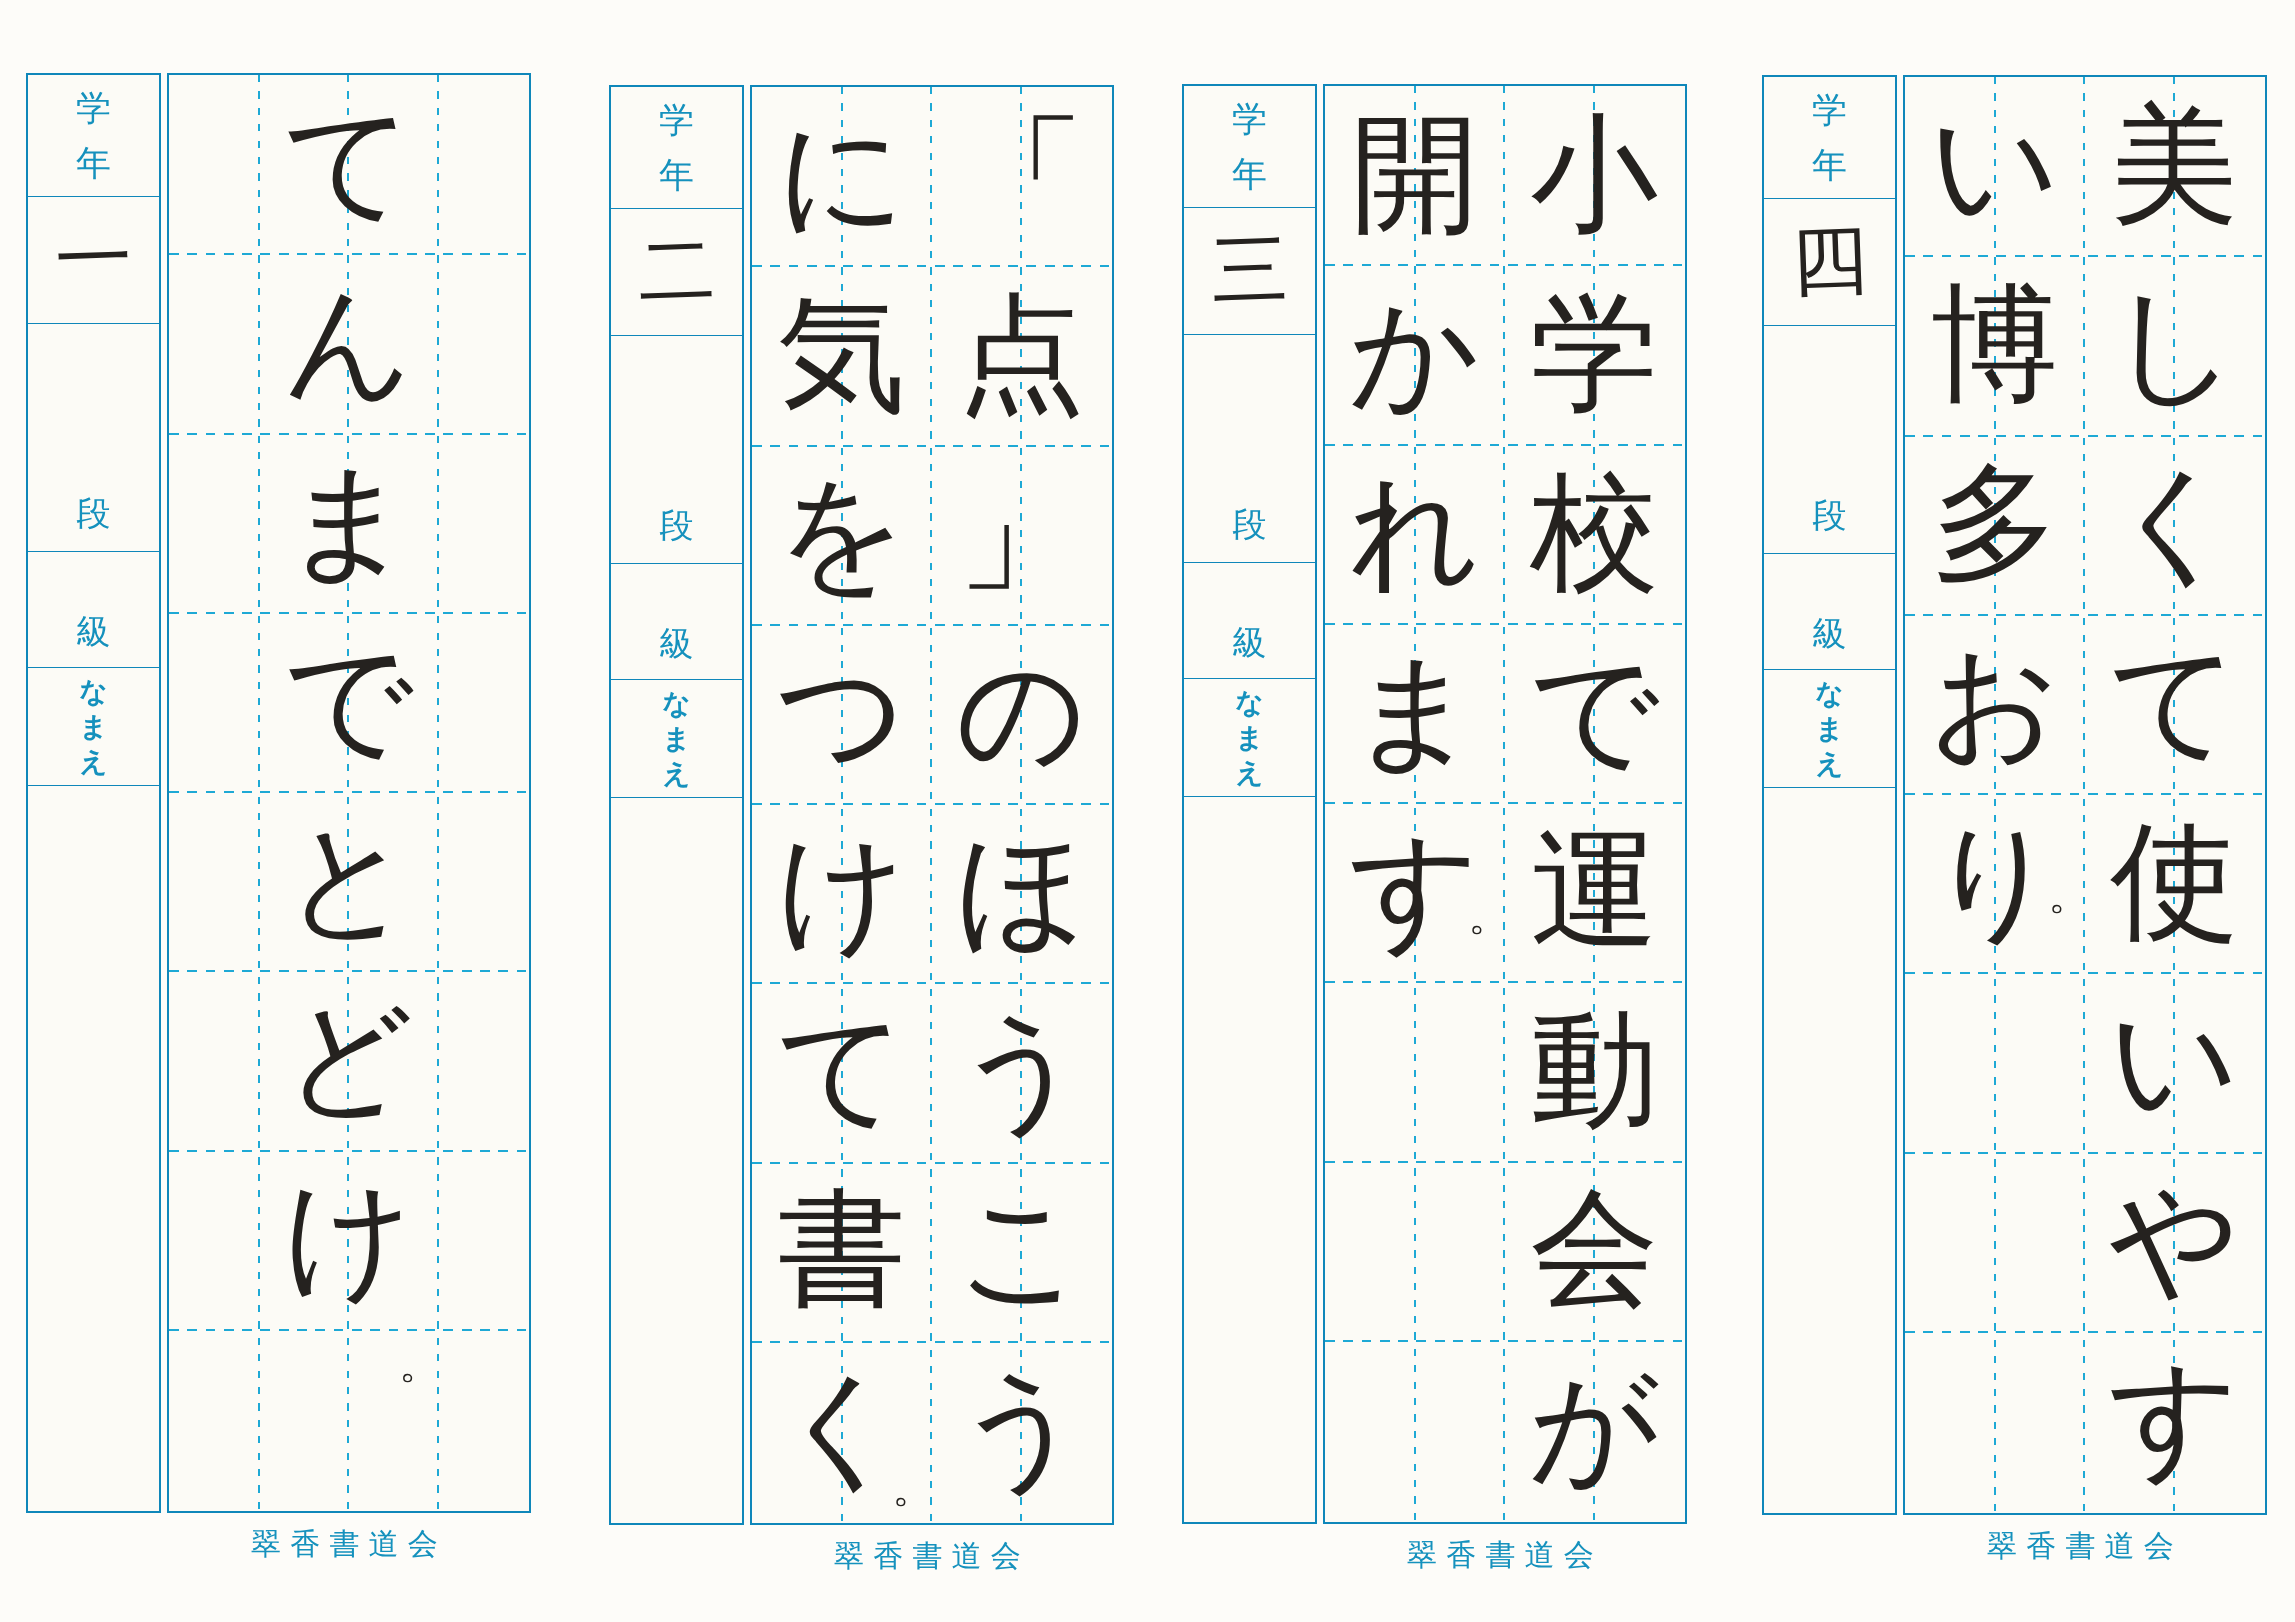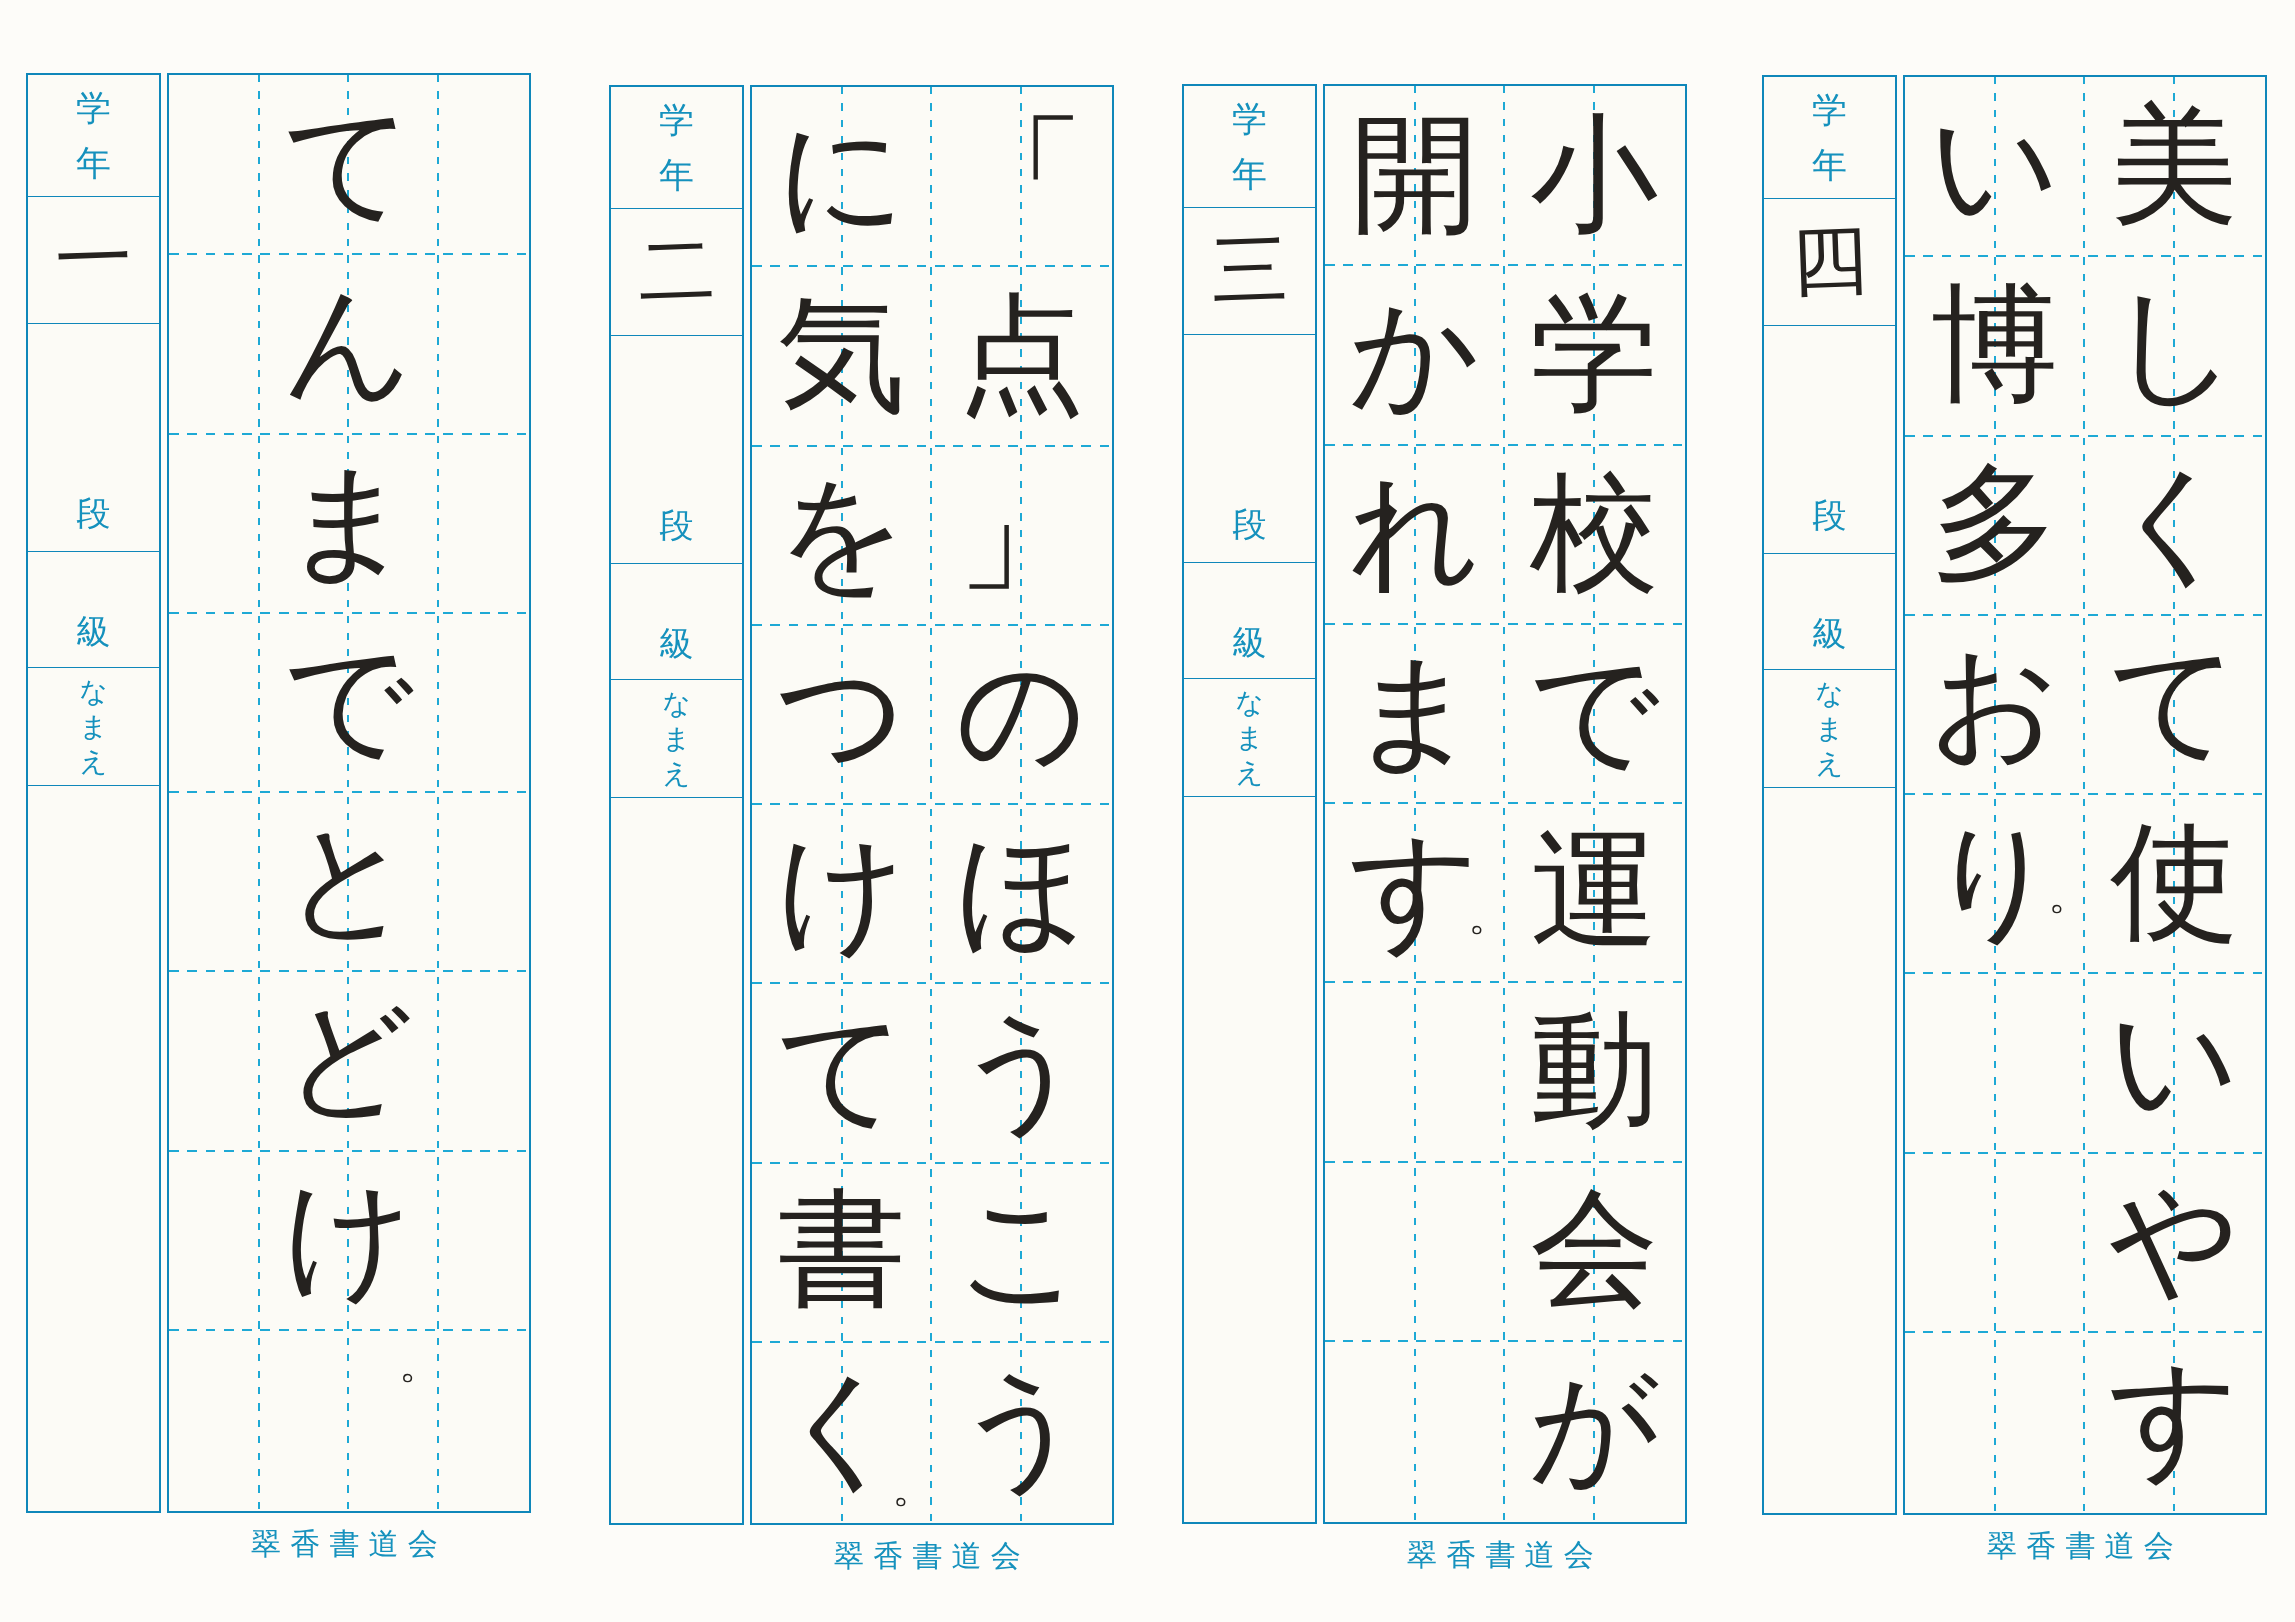--- a/index.html
+++ b/index.html
@@ -28,21 +28,21 @@
   .sb-cell{
     box-sizing:border-box;border-bottom:1.6px solid var(--border);
     display:flex;align-items:center;justify-content:center;
     color:var(--teal-text);
   }
   .sb-cell:last-child{border-bottom:none;flex:1;}
   .sb-gakunen{height:122px;}
   .sb-grade{height:127px;}
   .sb-dan{height:228px;align-items:flex-end;padding-bottom:14.4px;}
   .sb-kyu{height:116px;align-items:flex-end;padding-bottom:11.8px;}
-  .sb-namae{height:118px;}
+  .sb-namae{height:118px;font-weight:bold;}
   .v-text{
     width:1.05em;margin:14px auto;text-align:center;
     word-break:break-all;line-height:1.45;
   }
   .lbl-gakunen{font-size:35px;line-height:1.55;}
   .lbl-dan,.lbl-kyu{font-size:34px;}
   .lbl-namae{font-size:27.5px;line-height:1.28;}
   .grade-num{
     font-size:77px;color:var(--ink);
     font-family:"DejaVu Sans", sans-serif;

